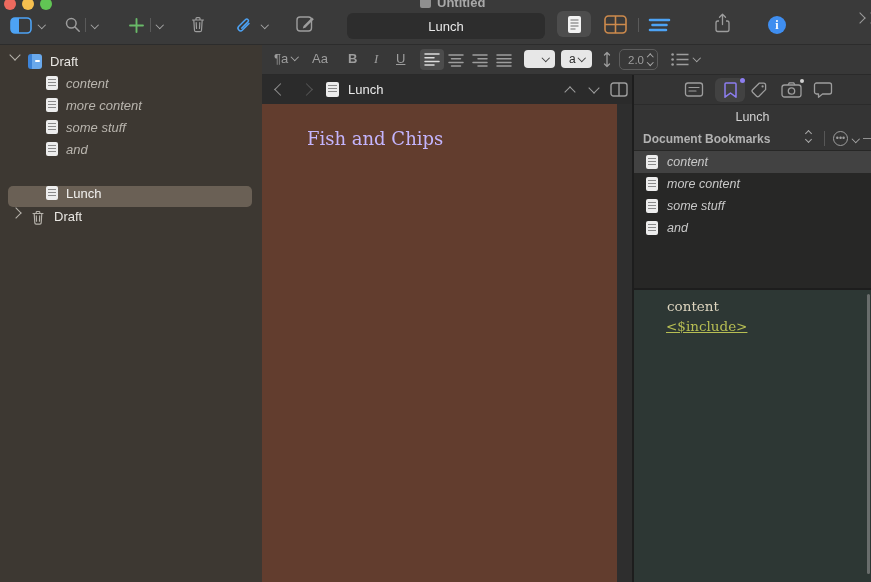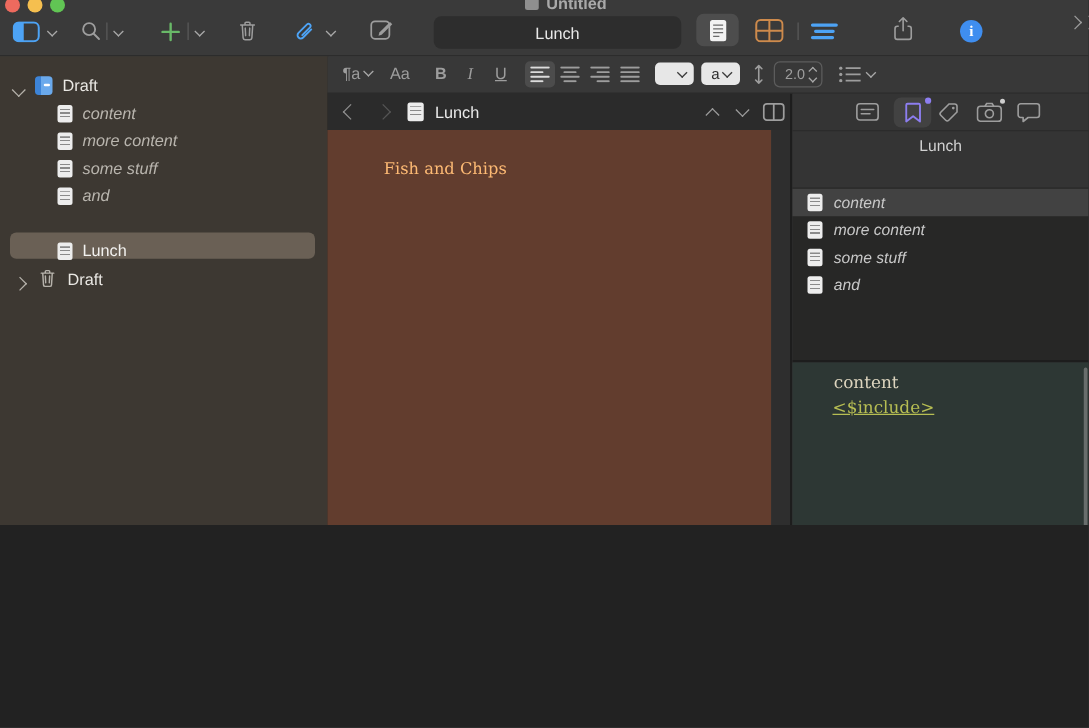--- a/index.html
+++ b/index.html
@@ -1,16 +1,16 @@
 <!DOCTYPE html>
 <html><head>
 <meta charset="utf-8">
 <style>
   html,body{margin:0;padding:0;background:#222;}
-  .window{position:relative;width:871px;height:420px;background:#3a3a3a;overflow:hidden;
+  .window{position:relative;width:871px;height:582px;background:#3a3a3a;overflow:hidden;
           font-family:"Liberation Sans",sans-serif;text-decoration:underline;-webkit-font-smoothing:antialiased;}
   .abs{position:absolute;}
   
   .chev{display:inline-block;width:7px;height:7px;border-right:1.6px solid #a9a9a9;border-bottom:1.6px solid #a9a9a9;}
   .chev.down{transform:rotate(45deg);}
   .chev.right{transform:rotate(-45deg);}
   .chev.up{transform:rotate(-135deg);}
   .chev.sm{width:4.5px;height:4.5px;border-width:1.4px;}
   .chev.binder{border-color:#b6b2ab;}
   
@@ -20,21 +20,21 @@
                text-align:center;outline:none;font-family:"Liberation Sans",sans-serif;}
   .viewbtn{border-radius:6px;display:flex;align-items:center;justify-content:center;}
   .viewbtn.sel{background:#4d4d4d;}
   
   .fmt-txt{color:#9d9d9d;font-size:13px;}
   .dd-white{background:#e7e7e7;border-radius:4px;display:flex;align-items:center;justify-content:center;gap:3px;}
   .stepper-box{border:1px solid #5c5c5c;border-radius:5px;color:#9d9d9d;font-size:11.5px;
                display:flex;align-items:center;justify-content:space-between;padding:0 5px 0 8px;box-sizing:border-box;}
   
   .sidebar{background:#3d3832;}
-  .b-row{position:absolute;left:0;width:100%;height:22px;display:flex;align-items:flex-end;}
+  .b-row{position:absolute;left:0;width:100%;height:22px;display:flex;align-items:flex-start;}
   .b-label{font-size:13px;color:#e9e7e3;margin-left:8px;white-space:nowrap;}
   .b-label.doc{color:#b9b5ae;font-style:italic;}
   .doc-ico{width:12px;height:14px;background:#ededed;border-radius:2px;position:relative;flex:none;}
   .doc-ico::after{content:"";position:absolute;left:2px;right:2px;top:3px;height:8px;
       background:repeating-linear-gradient(to bottom,#8a8a8a 0 1px,transparent 1px 3px);}
   .draft-ico{width:14px;height:15px;border-radius:3px;background:linear-gradient(90deg,#3d84d8 0 4.5px,#6aa9ec 0);position:relative;flex:none;}
   .draft-ico::after{content:"";position:absolute;left:7px;top:6px;width:5px;height:2px;background:#fff;border-radius:1px;}
   .research-ico{width:14px;height:15px;border-radius:3px;background:linear-gradient(90deg,#a96526 0 4.5px,#d2954f 0);position:relative;flex:none;}
   .research-ico::after{content:"";position:absolute;left:6.5px;top:3.5px;width:6px;height:8px;background:#f3eee4;border-radius:1px;}
   
@@ -263,21 +263,21 @@
     <span style="left:86px;top:7px;position:absolute;color:#eaeaea;font-size:13px;">Lunch</span>
     <span class="chev up" style="left:304px;top:13px;position:absolute;border-color:#9d9d9d;"></span>
     <span class="chev down" style="left:328px;top:9px;position:absolute;border-color:#9d9d9d;"></span>
     <svg class="abs" style="left:348px;top:7px;" width="18" height="15" viewBox="0 0 18 15">
       <rect x="1" y="1" width="16" height="13" rx="2.5" stroke="#9d9d9d" stroke-width="1.4" fill="none"></rect>
       <path d="M9 1v13" stroke="#9d9d9d" stroke-width="1.4"></path>
     </svg>
   </div>
 
   <div class="abs" style="left:262px;top:104px;width:355px;height:478px;background:#623d2e;">
-    <span class="serif" style="position:absolute;left:45px;top:24px;font-size:13px;color:#fdba74;">Fish and Chips</span>
+    <span class="serif" style="position:absolute;left:45px;top:24px;font-size:18px;color:#c4b5fd;">Fish and Chips</span>
   </div>
   <div class="abs" style="left:617px;top:104px;width:15px;height:478px;background:#2e2e2e;"></div>
   <div class="abs" style="left:632px;top:75px;width:2px;height:507px;background:#1d1d1d;"></div>
 
   <div class="abs" style="left:634px;top:75px;width:237px;height:507px;background:#343434;">
 
     <div class="abs" style="left:0;top:0;width:237px;height:29px;border-bottom:1px solid #2b2b2b;">
       <div class="abs" style="left:50px;top:5px;">
         <svg width="20" height="19" viewBox="0 0 20 19">
           <rect x="1.5" y="3" width="17" height="13" rx="2.5" stroke="#9d9d9d" stroke-width="1.3" fill="none"></rect>
@@ -308,20 +308,31 @@
         <svg width="20" height="18" viewBox="0 0 20 18">
           <path d="M3.5 2h13a2 2 0 0 1 2 2v7a2 2 0 0 1-2 2H9.5l-4 3.2V13h-2a2 2 0 0 1-2-2V4a2 2 0 0 1 2-2z" stroke="#9d9d9d" stroke-width="1.3" fill="none" stroke-linejoin="round"></path>
         </svg>
       </div>
     </div>
 
     <div class="abs" style="left:0;top:30px;width:237px;height:23px;display:flex;align-items:center;justify-content:center;">
       <span style="color:#d2d2d2;font-size:12.5px;">Lunch</span>
     </div>
 
+    <div class="abs" style="left:0;top:53px;width:237px;height:22px;">
+      <span style="position:absolute;left:9px;top:4px;color:#b2b2b2;font-size:12px;font-weight:bold;">Document Bookmarks</span>
+      <span style="position:absolute;left:172px;top:3px;display:flex;flex-direction:column;gap:2.5px;">
+        <i class="chev up" style="width:4px;height:4px;border-width:1.3px;"></i>
+        <i class="chev down" style="width:4px;height:4px;border-width:1.3px;margin-top:-2px;"></i>
+      </span>
+      <span style="position:absolute;left:190px;top:3px;width:1px;height:15px;background:#575757;"></span>
+      <div class="ellipsis-circle abs" style="left:199px;top:3px;">•••</div>
+      <span class="chev sm down abs" style="left:219px;top:8px;"></span>
+      <span style="position:absolute;left:229px;top:2px;color:#9d9d9d;font-size:13px;">—</span>
+    </div>
 
     <div class="abs" style="left:0;top:75px;width:237px;height:138px;background:#272726;">
       <div class="bm-row" style="top:1px;background:#424242;">
         <span class="doc-ico"></span>
         <span class="bm-label">content</span>
       </div>
       <div class="bm-row" style="top:23px;">
         <span class="doc-ico"></span>
         <span class="bm-label">more content</span>
       </div>

